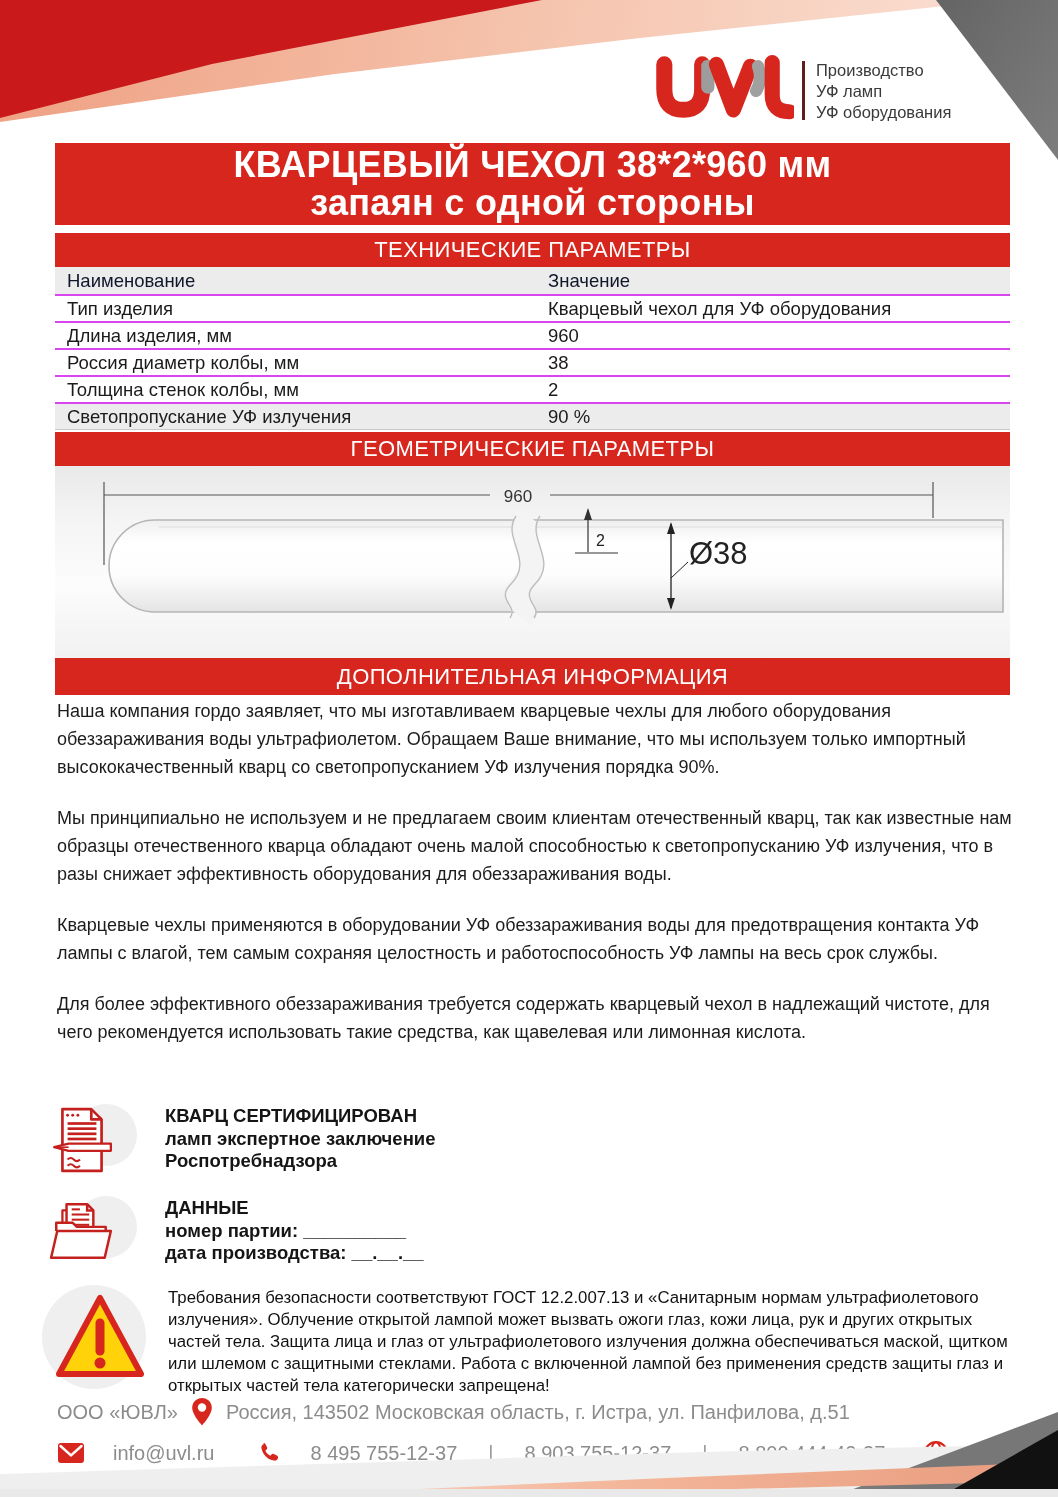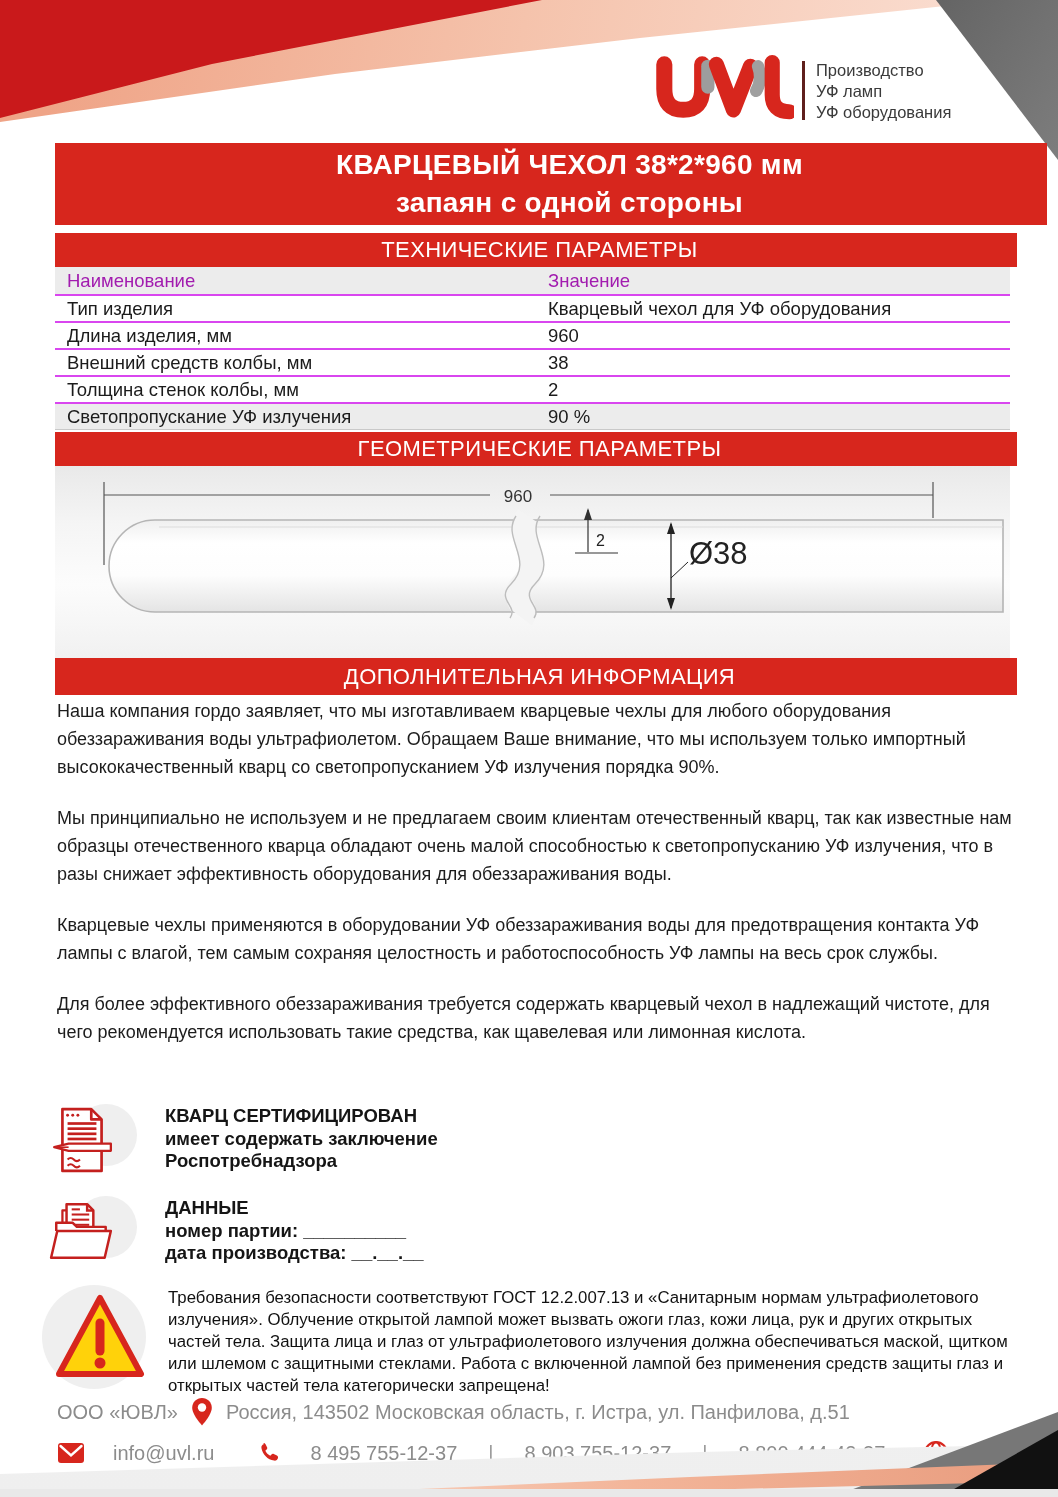--- a/index.html
+++ b/index.html
@@ -24,33 +24,33 @@
 
   
   .logo{position:absolute;left:652px;top:54px;width:142px;height:70px;}
   .logo-divider{position:absolute;left:802px;top:61px;width:3px;height:59px;background:#5f1f1c;}
   .tagline{position:absolute;left:816px;top:60px;font-size:16.5px;line-height:21px;color:#3a3a3a;}
   .visually-hidden{position:absolute;width:1px;height:1px;overflow:hidden;clip:rect(0 0 0 0);}
 
   
   .banner{position:absolute;left:55px;width:955px;background:#d7261d;color:#fff;
           display:flex;align-items:center;justify-content:center;}
-  .title-banner{top:143px;height:82px;flex-direction:column;font-size:28px;font-weight:600;
-          line-height:38px;letter-spacing:.3px;padding-left:37px;}
-  .section-banner{height:34px;font-size:22px;letter-spacing:.4px;font-weight:500;padding-left:7px;}
+  .title-banner{top:143px;height:82px;flex-direction:column;font-size:36px;font-weight:600;
+          line-height:38px;letter-spacing:.3px;}
+  .section-banner{height:34px;font-size:22px;letter-spacing:.4px;font-weight:500;}
   .b-tech{top:233px;}
   .b-geo{top:432px;}
   .b-info{top:658px;height:37px;}
 
   
   .params-table{position:absolute;left:55px;top:267px;width:955px;font-size:18.5px;
           border-bottom:1px solid #c9c9c9;}
   .trow{display:flex;height:27px;align-items:center;border-top:2px solid #d946ef;box-sizing:border-box;}
   .trow:first-child{border-top:none;}
-  .thead{background:#ececec;color:#a21caf;}
+  .thead{background:#ececec;color:#0f172a;}
   .shade{background:#ececec;}
   .tc{white-space:nowrap;overflow:hidden;}
   .c1{width:473px;padding-left:12px;}
   .c2{flex:1;padding-left:8px;}
 
   
   .drawing{position:absolute;left:55px;top:466px;width:955px;height:192px;
      background:linear-gradient(180deg,#e9e9e9 0%,#f5f5f5 30%,#fcfcfc 62%,#f1f1f1 100%);}
   .drawing svg{display:block;}
 
@@ -111,21 +111,21 @@
     </div>
     <div class="trow">
       <div class="tc c1">Тип изделия</div>
       <div class="tc c2">Кварцевый чехол для УФ оборудования</div>
     </div>
     <div class="trow">
       <div class="tc c1">Длина изделия, мм</div>
       <div class="tc c2">960</div>
     </div>
     <div class="trow">
-      <div class="tc c1">Внешний средств колбы, мм</div>
+      <div class="tc c1">Россия диаметр колбы, мм</div>
       <div class="tc c2">38</div>
     </div>
     <div class="trow">
       <div class="tc c1">Толщина стенок колбы, мм</div>
       <div class="tc c2">2</div>
     </div>
     <div class="trow shade">
       <div class="tc c1">Светопропускание УФ излучения</div>
       <div class="tc c2">90 %</div>
     </div>
@@ -191,21 +191,21 @@
       <line x1="15" y1="22" x2="43" y2="22" stroke="#c4201e" stroke-width="2.6"></line>
       <line x1="15" y1="27" x2="43" y2="27" stroke="#c4201e" stroke-width="2.6"></line>
       <line x1="15" y1="32" x2="43" y2="32" stroke="#c4201e" stroke-width="2.6"></line>
       <path d="M57 36.5 H16 L2 40 L16 43.5 H57 Z" fill="#fff" stroke="#c4201e" stroke-width="2.2" stroke-linejoin="round"></path>
       <line x1="2" y1="40" x2="16" y2="40" stroke="#c4201e" stroke-width="1.5"></line>
       <path d="M15 52 q3 -3 6 0 t6 0" stroke="#c4201e" stroke-width="2" fill="none"></path>
       <path d="M15 58 q3 -3 6 0 t6 0" stroke="#c4201e" stroke-width="2" fill="none"></path>
     </svg>
     <div class="ftext">
       <div>КВАРЦ СЕРТИФИЦИРОВАН</div>
-      <div>имеет содержать заключение</div>
+      <div>ламп экспертное заключение</div>
       <div>Роспотребнадзора</div>
     </div>
   </div>
 
   <div class="feature" style="top:1192px;">
     <div class="circ" style="left:75px;top:4px;width:62px;height:62px;"></div>
     <svg class="fi" style="left:48px;top:8px;" width="68" height="62" viewBox="0 0 66 60">
       <path d="M14 30 V10 H20 V30" fill="#fff" stroke="#c4201e" stroke-width="2.2" stroke-linejoin="round"></path>
       <path d="M18 4 H38 L44 10 V32 H18 Z" fill="#fff" stroke="#c4201e" stroke-width="2.4" stroke-linejoin="round"></path>
       <path d="M38 4 V10 H44" fill="none" stroke="#c4201e" stroke-width="2.4"></path>

